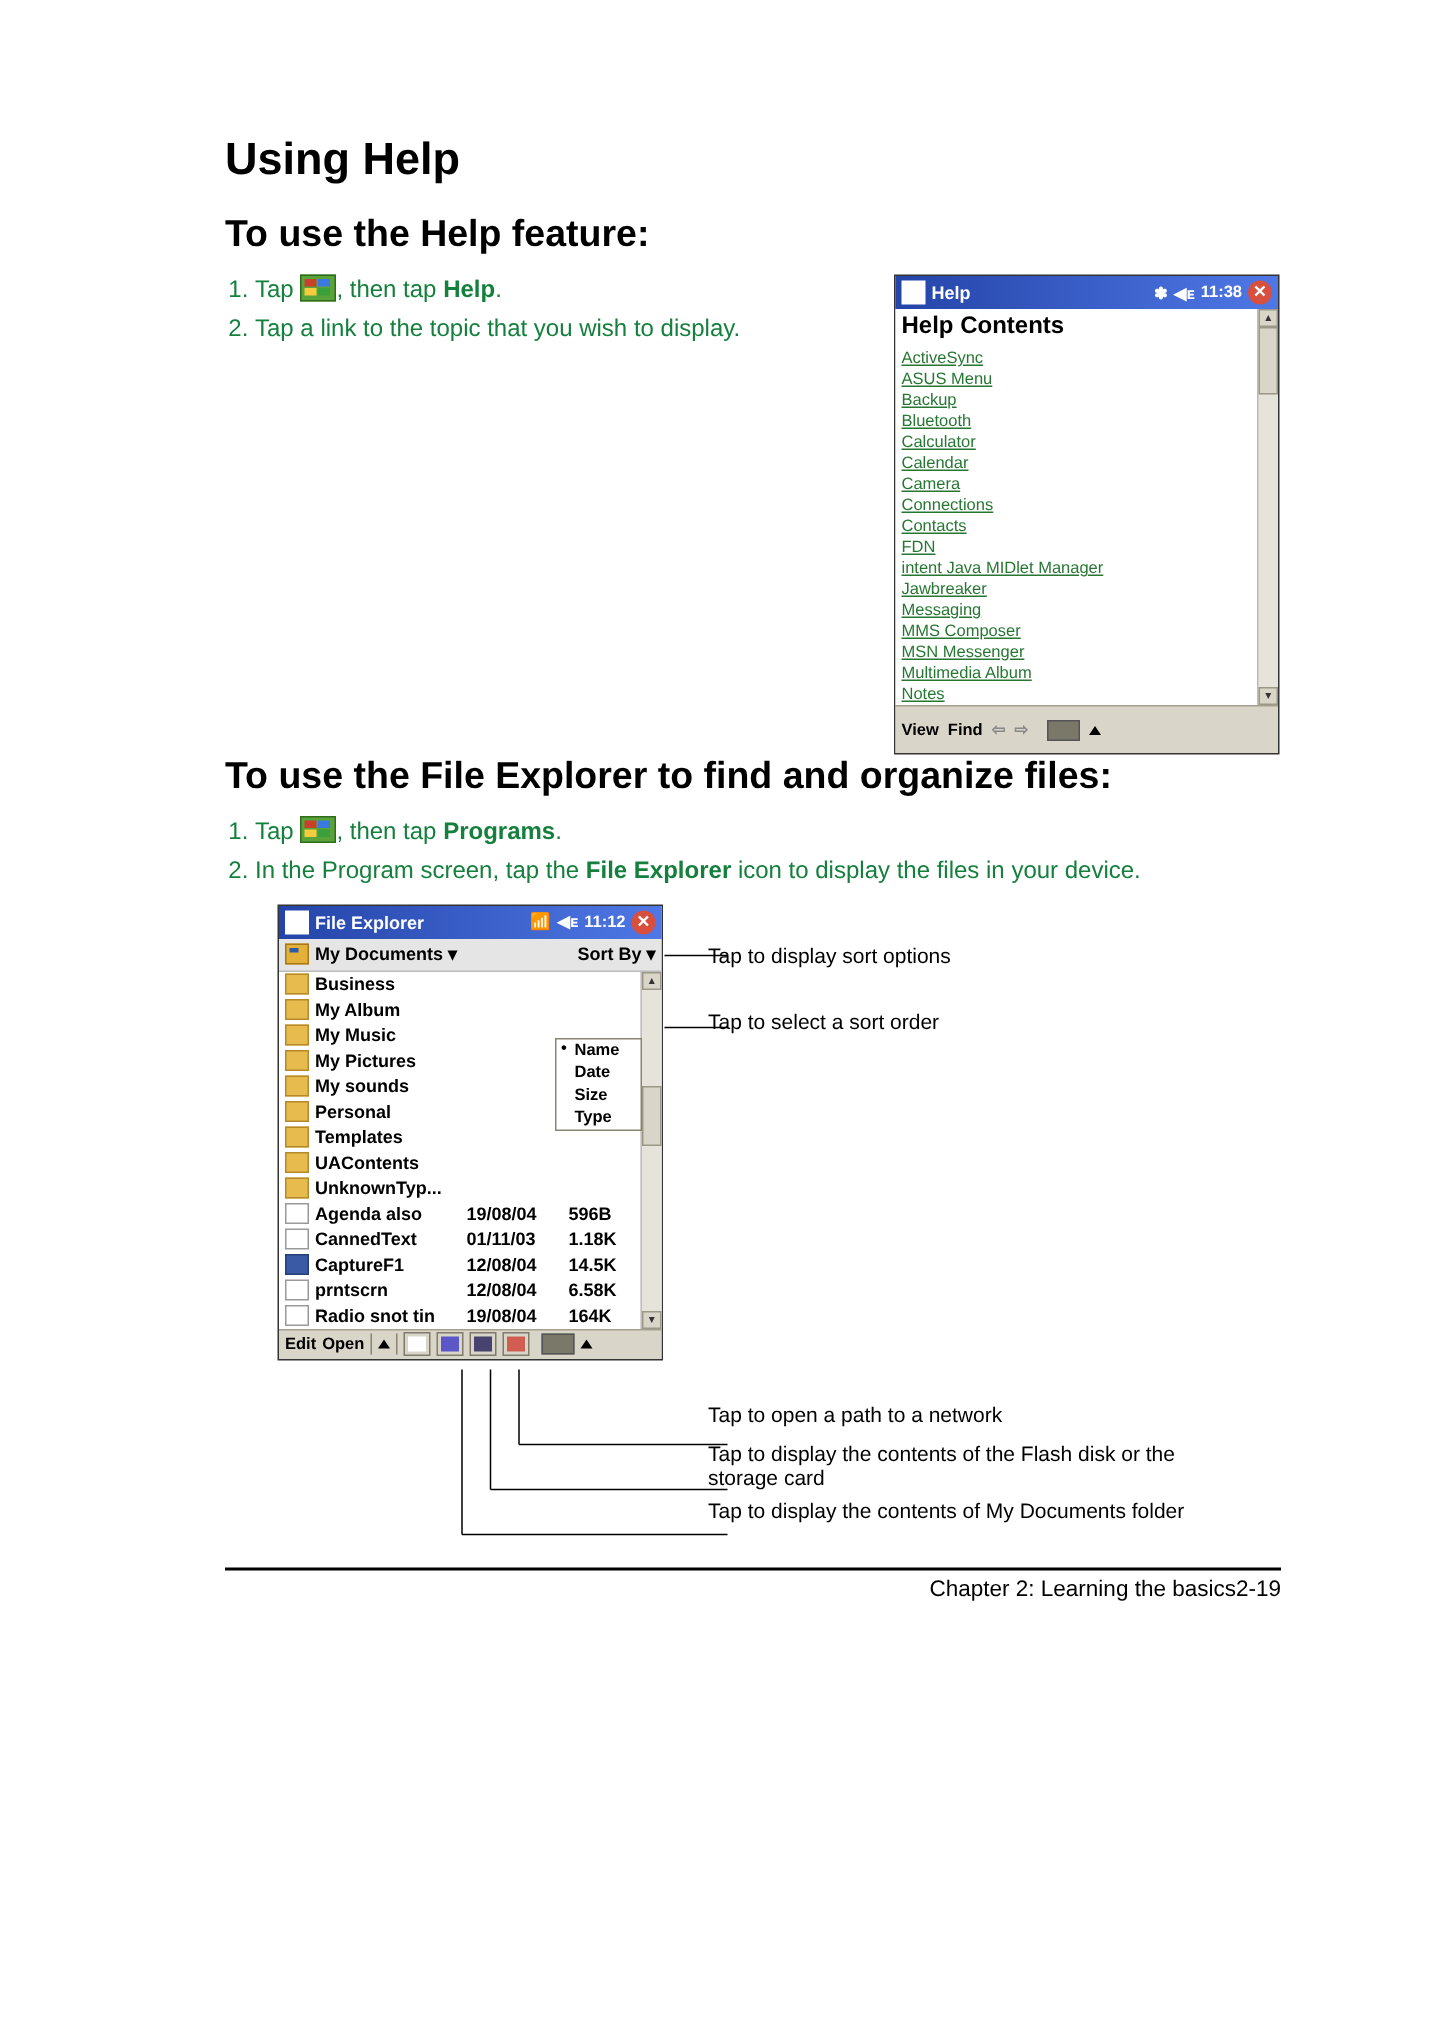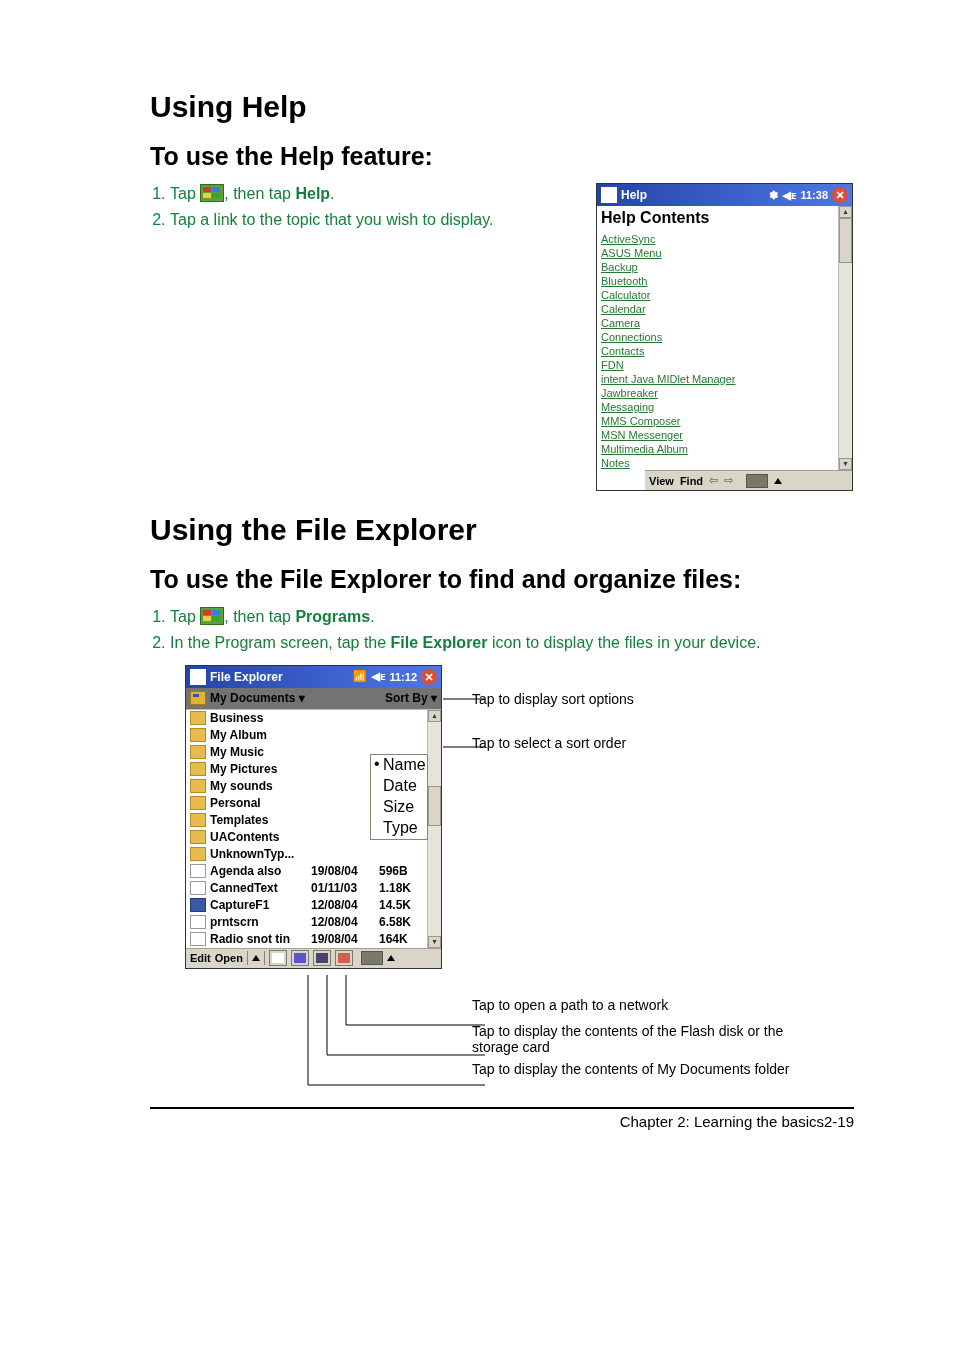--- a/index.html
+++ b/index.html
@@ -177,50 +177,49 @@
     text-align:center;
     font-size:8px;
     line-height:10px;
     color:#333;
   }
   .vscroll .btn { height:12px; }
   .vscroll .track { flex:1; position:relative; }
   .vscroll .thumb { position:absolute; left:0; right:0; top:0; height:45px;}
   .vscroll.middle .thumb { top:30%; height:40px;}
   .bottombar {
-    height:20px;
+    height:32px;
     background:#d9d5c9;
     border-top:1px solid #a5a08e;
     color:#000;
     font-size:11px;
     font-weight:700;
     display:flex;
     align-items:center;
     padding:0 4px;
     gap:6px;
     box-sizing:border-box;
-    margin-left:48px;
   }
   .bottombar .arrow { color:#888; font-weight:700; }
   .kbd-icon {
     width:20px;height:12px;
     background:#7a7868;
     border:1px solid #555;
   }
   .sip-arrow {
     width:0;height:0;
     border-left:4px solid transparent;
     border-right:4px solid transparent;
     border-bottom:6px solid #000;
   }
 
   
   .fe-toolbar {
     height:22px;
-    background:#737373;
+    background:#e5e5e5;
     border-bottom:1px solid #bbb;
     display:flex;
     align-items:center;
     font-size:12px;
     font-weight:700;
     color:#000;
     padding:0 4px;
     box-sizing:border-box;
   }
   .fe-toolbar .folder-icn {
@@ -241,22 +240,22 @@
     font-size:12px;
     font-weight:700;
   }
   .fe-toolbar .spacer { flex:1; }
   .sort-menu {
     position:absolute;
     right:13px;
     top:44px;
     background:#fff;
     border:1px solid #8a8570;
-    font-size:16px;
-    font-weight:400;
+    font-size:11px;
+    font-weight:700;
     color:#000;
     z-index:5;
     width:56px;
   }
   .sort-menu .opt {
     padding:1px 6px 2px 12px;
     position:relative;
     white-space:nowrap;
   }
   .sort-menu .opt.sel::before {
@@ -416,21 +415,20 @@
           <span class="arrow">⇦</span>
           <span class="arrow">⇨</span>
           <span class="spacer"></span>
           <span class="kbd-icon"></span>
           <span class="sip-arrow"></span>
         </div>
       </div>
     </div>
   </div>
 
-  <h1 style="margin-top:22px;">Using the File Explorer</h1>
   <h2>To use the File Explorer to find and organize files:</h2>
 
   <div class="body-text">
     <ol>
       <li>
         <span>Tap </span><span class="start-icon"><span></span></span><span>, then tap </span><b>Programs</b><span>.</span>
       </li>
       <li>
         <span>In the Program screen, tap the </span><b>File Explorer</b><span> icon to display the files in your device.</span>
       </li>

